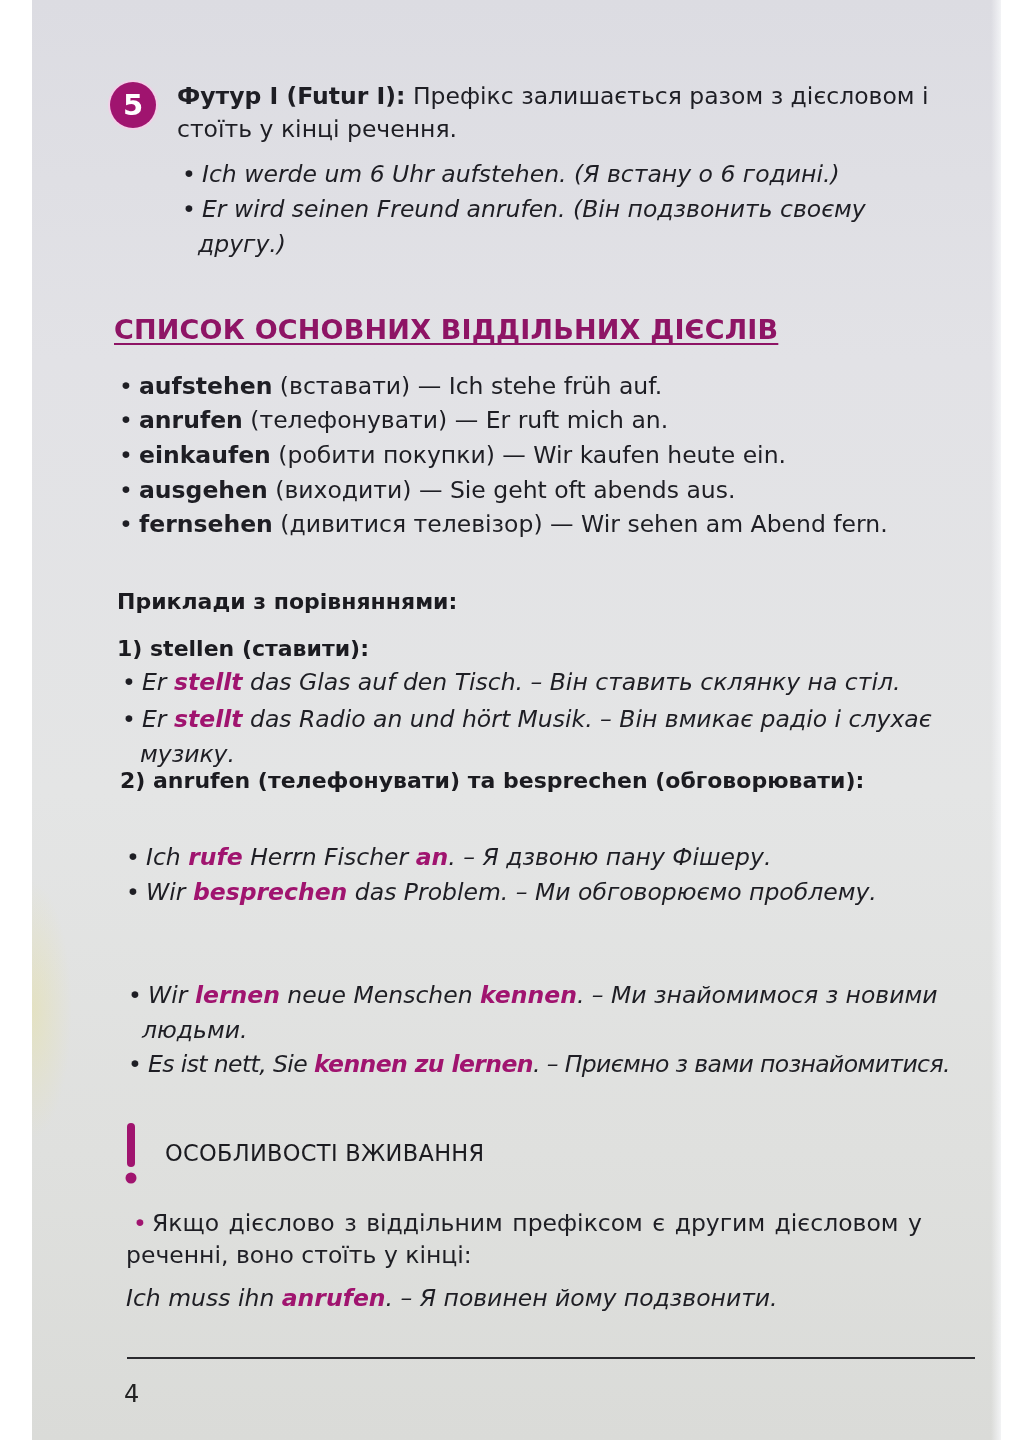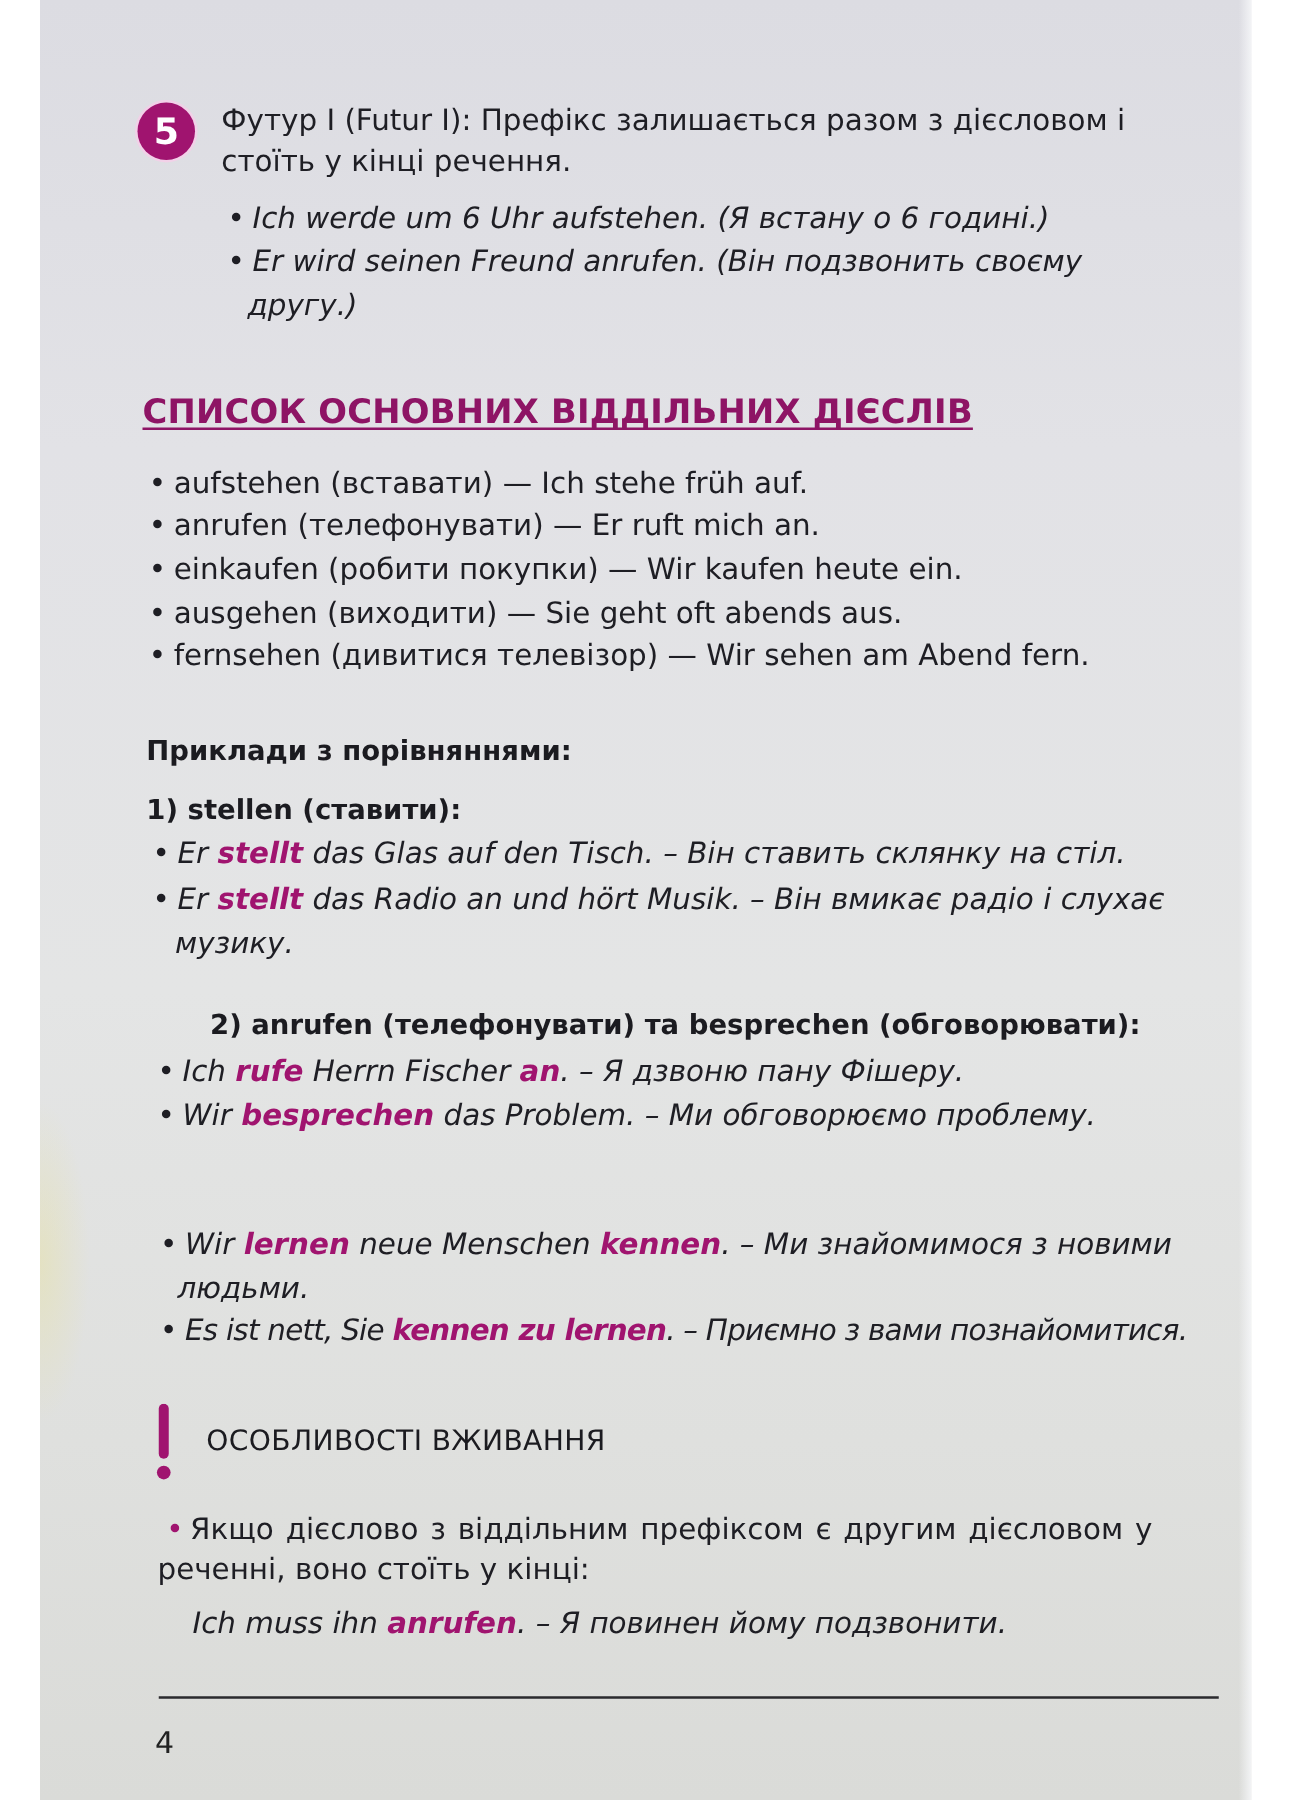--- a/index.html
+++ b/index.html
@@ -52,21 +52,21 @@
     line-height: 46px;
     text-align: center;
     box-shadow: 0 0 0 2px rgba(255,200,235,0.6);
   }
   .text {
     font-size: 23.5px;
     line-height: 34px;
     color: #1e1e24;
     white-space: nowrap;
   }
-  .bold { font-weight: normal; }
+  .bold { font-weight: bold; }
   .ital { font-style: italic; }
   .hl { font-weight: bold; font-style: italic; color: #a0146f; }
   .bullet::before { content: "•"; display: inline-block; width: 20px; font-style: normal; }
 
   .section-title {
     font-size: 27px;
     font-weight: bold;
     color: #8e1465;
     text-decoration: underline;
     text-decoration-thickness: 2px;
@@ -127,34 +127,34 @@
   <div class="abs text bullet" style="left:87px; top:473px;"><span class="bold">ausgehen</span> <span>(виходити)</span> <span>— Sie geht oft abends aus.</span></div>
   <div class="abs text bullet" style="left:87px; top:507px;"><span class="bold">fernsehen</span> <span>(дивитися телевізор)</span> <span>— Wir sehen am Abend fern.</span></div>
 
   <div class="abs sub-h" style="left:85px; top:589px;">Приклади з порівняннями:</div>
 
   <div class="abs sub-h" style="left:85px; top:636px;">1) stellen (ставити):</div>
   <div class="abs text ital bullet" style="left:90px; top:665px;"><span>Er </span><span class="hl">stellt</span><span> das Glas auf den Tisch. – Він ставить склянку на стіл.</span></div>
   <div class="abs text ital bullet" style="left:90px; top:702px;"><span>Er </span><span class="hl">stellt</span><span> das Radio an und hört Musik. – Він вмикає радіо і слухає</span></div>
   <div class="abs text ital" style="left:108px; top:737px;">музику.</div>
 
-  <div class="abs sub-h" style="left:88px; top:808px;margin-left:48px;">2) anrufen (телефонувати) та besprechen (обговорювати):</div>
+  <div class="abs sub-h" style="left:88px; top:768px;">2) anrufen (телефонувати) та besprechen (обговорювати):</div>
   <div class="abs text ital bullet" style="left:94px; top:840px;"><span>Ich </span><span class="hl">rufe</span><span> Herrn Fischer </span><span class="hl">an</span><span>. – Я дзвоню пану Фішеру.</span></div>
   <div class="abs text ital bullet" style="left:94px; top:875px;"><span>Wir </span><span class="hl">besprechen</span><span> das Problem. – Ми обговорюємо проблему.</span></div>
 
   <div class="abs text ital bullet" style="left:96px; top:978px;"><span>Wir </span><span class="hl">lernen</span><span> neue Menschen </span><span class="hl">kennen</span><span>. – Ми знайомимося з новими</span></div>
   <div class="abs text ital" style="left:110px; top:1013px;">людьми.</div>
   <div class="abs text ital bullet" style="left:96px; top:1047px; letter-spacing:-0.6px;"><span>Es ist nett, Sie </span><span class="hl">kennen zu lernen</span><span>. – Приємно з вами познайомитися.</span></div>
 
   <svg class="warn-mark" viewBox="0 0 14 62">
     <rect x="3" y="0" width="8" height="44" rx="4" fill="#a0146f"></rect>
     <circle cx="7" cy="55" r="5.5" fill="#a0146f"></circle>
   </svg>
   <div class="abs warn-title" style="left:133px; top:1140px;">ОСОБЛИВОСТІ ВЖИВАННЯ</div>
 
   <div class="abs text" style="left:96px; top:1206px; word-spacing:2px;"><span style="display:inline-block;width:24px;text-align:center;color:#a0146f;">•</span><span>Якщо дієслово з віддільним префіксом є другим дієсловом у</span></div>
   <div class="abs text" style="left:94px; top:1238px;text-align:center;">реченні, воно стоїть у кінці:</div>
 
-  <div class="abs text ital" style="left:94px; top:1281px;margin-left:28px;"><span>Ich muss ihn </span><span class="hl">anrufen</span><span>. – Я повинен йому подзвонити.</span></div>
+  <div class="abs text ital" style="left:94px; top:1281px;"><span>Ich muss ihn </span><span class="hl">anrufen</span><span>. – Я повинен йому подзвонити.</span></div>
 
   <div class="divider"></div>
   <div class="page-num">4</div>
 </div>
 
 </body></html>

